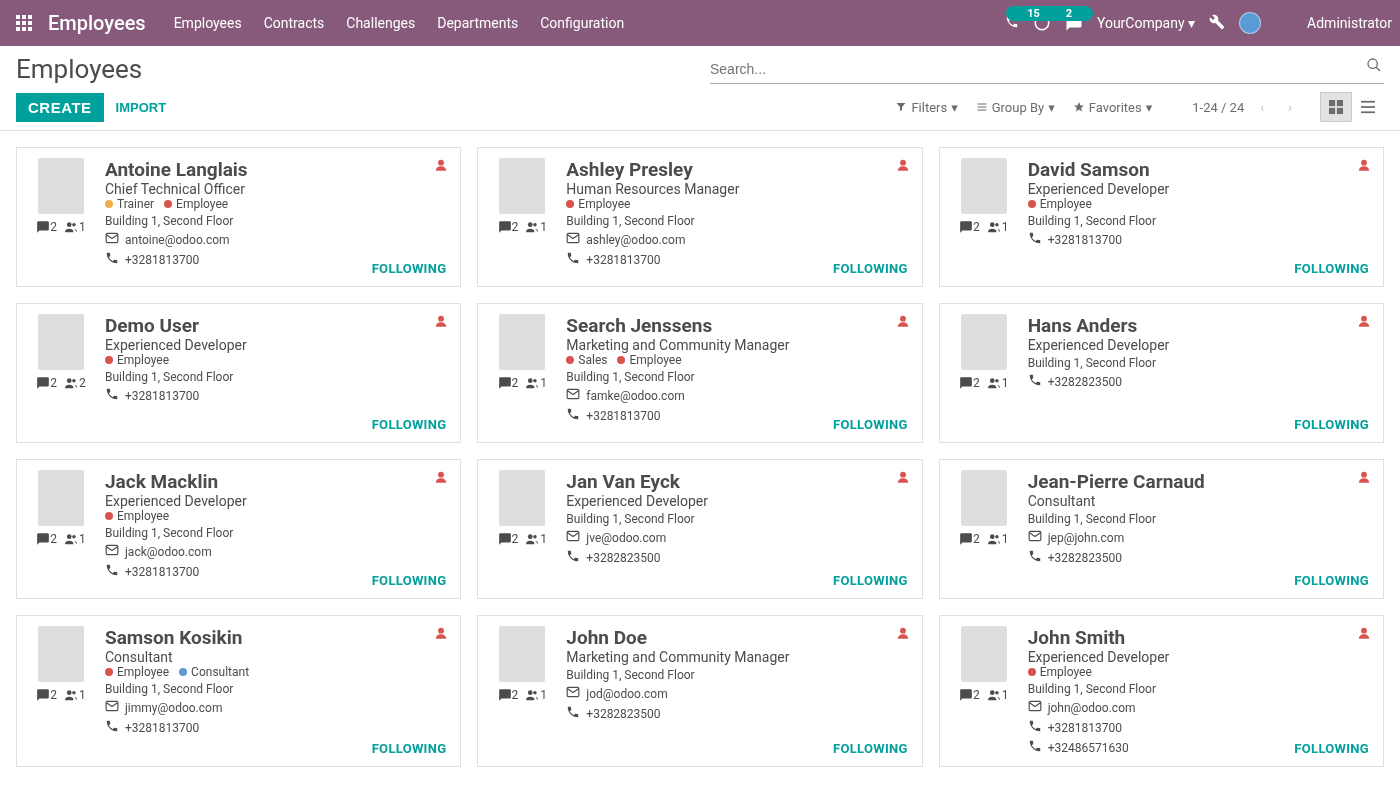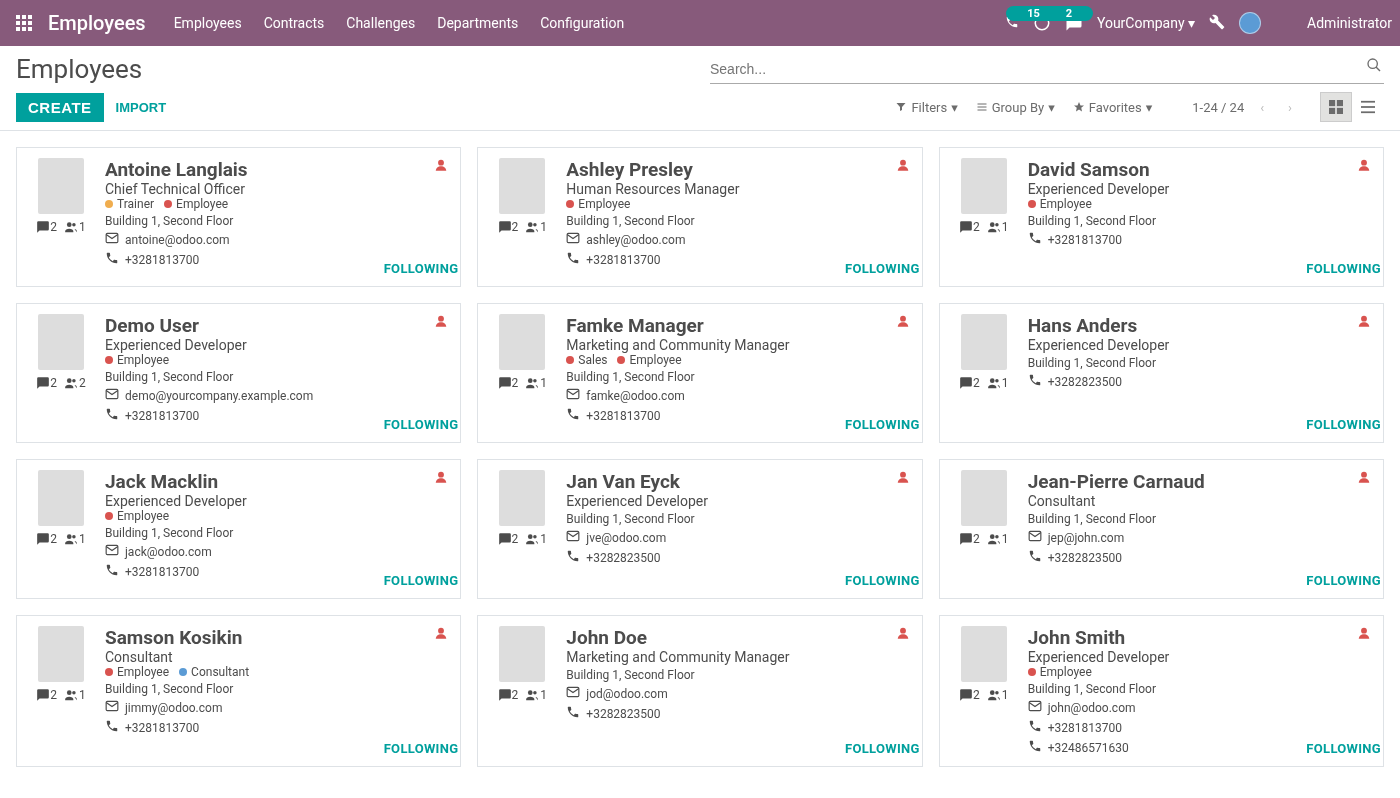--- a/index.html
+++ b/index.html
@@ -36,21 +36,21 @@
 .card .photo { width:46px; height:56px; background:#ddd; border-radius:2px;}
 .card .counts { margin-top:6px; font-size:12px; color:#4c4c4c; display:flex; gap:6px; align-items:center;}
 .card .person-icon { position:absolute; top:10px; right:12px; color:#d9534f; font-size:14px;}
 .card .right { flex:1; }
 .card .name { font-size:19px; font-weight:700; color:#4c4c4c;}
 .card .title { font-size:14px; color:#4c4c4c; margin-top:0px;}
 .card .chips { font-size:12px; display:flex; gap:10px; flex-wrap:wrap;}
 .card .chip { display:inline-flex; align-items:center; gap:4px; color:#4c4c4c;}
 .card .chip .dot { width:8px; height:8px; border-radius:50%;}
 .card .line { font-size:12px; color:#4c4c4c; margin-top:3px; display:flex; align-items:center; gap:6px;}
-.card .following { position:absolute; bottom:10px; right:2px; color:#00A09D; font-weight:700; font-size:13px; letter-spacing:0.3px;}
+.card .following { position:absolute; bottom:10px; right:14px; color:#00A09D; font-weight:700; font-size:13px; letter-spacing:0.3px;}
 .icon-sm { width:14px; height:14px; display:inline-block;}
 </style>
 </head>
 <body>
 
 <div class="topbar">
   <div class="apps-icon">
     <svg width="16" height="16" viewBox="0 0 16 16" fill="white">
         <rect x="0" y="0" width="4" height="4"></rect>
         <rect x="6" y="0" width="4" height="4"></rect>
@@ -355,27 +355,20 @@
         <div class="name">Demo User</div>
         <div class="title">Experienced Developer</div>
         <div class="chips">
           <span class="chip">
             <span class="dot" style="background:#d9534f"></span>
             <span>Employee</span>
           </span>
         </div>
         <div class="line">Building 1, Second Floor</div>
         <div class="line">
-          <span><svg class="icon-sm" viewBox="0 0 24 24" fill="none" stroke="#4c4c4c" stroke-width="2">
-              <rect x="2" y="4" width="20" height="16" rx="2"></rect>
-              <polyline points="2,6 12,13 22,6"></polyline>
-            </svg></span>
-          <span>demo@yourcompany.example.com</span>
-        </div>
-        <div class="line">
           <span><svg class="icon-sm" viewBox="0 0 24 24" fill="#4c4c4c">
               <path d="M6.6 10.8c1.4 2.8 3.8 5.1 6.6 6.6l2.2-2.2c.3-.3.7-.4 1-.2 1.1.4 2.4.6 3.6.6.6 0 1 .4 1 1V20c0 .6-.4 1-1 1C10.6 21 3 13.4 3 4c0-.6.4-1 1-1h3.5c.6 0 1 .4 1 1 0 1.2.2 2.5.6 3.6.1.4 0 .8-.3 1l-2.2 2.2z"></path>
             </svg></span>
           <span>+3281813700</span>
         </div>
       </div>
       <div class="following">FOLLOWING</div>
     </div>
 
     <div class="card">
@@ -397,21 +390,21 @@
               <circle cx="9" cy="8" r="4"></circle>
               <path d="M2 21v-2c0-2.2 3-4 7-4s7 1.8 7 4v2"></path>
               <circle cx="17" cy="8" r="3"></circle>
               <path d="M22 21v-2c0-1.5-1.5-3-4-3.5"></path>
             </svg>
             <span>1</span>
           </span>
         </div>
       </div>
       <div class="right">
-        <div class="name">Famke Manager</div>
+        <div class="name">Search Jenssens</div>
         <div class="title">Marketing and Community Manager</div>
         <div class="chips">
           <span class="chip">
             <span class="dot" style="background:#d9534f"></span>
             <span>Sales</span>
           </span>
           <span class="chip">
             <span class="dot" style="background:#d9534f"></span>
             <span>Employee</span>
           </span>

